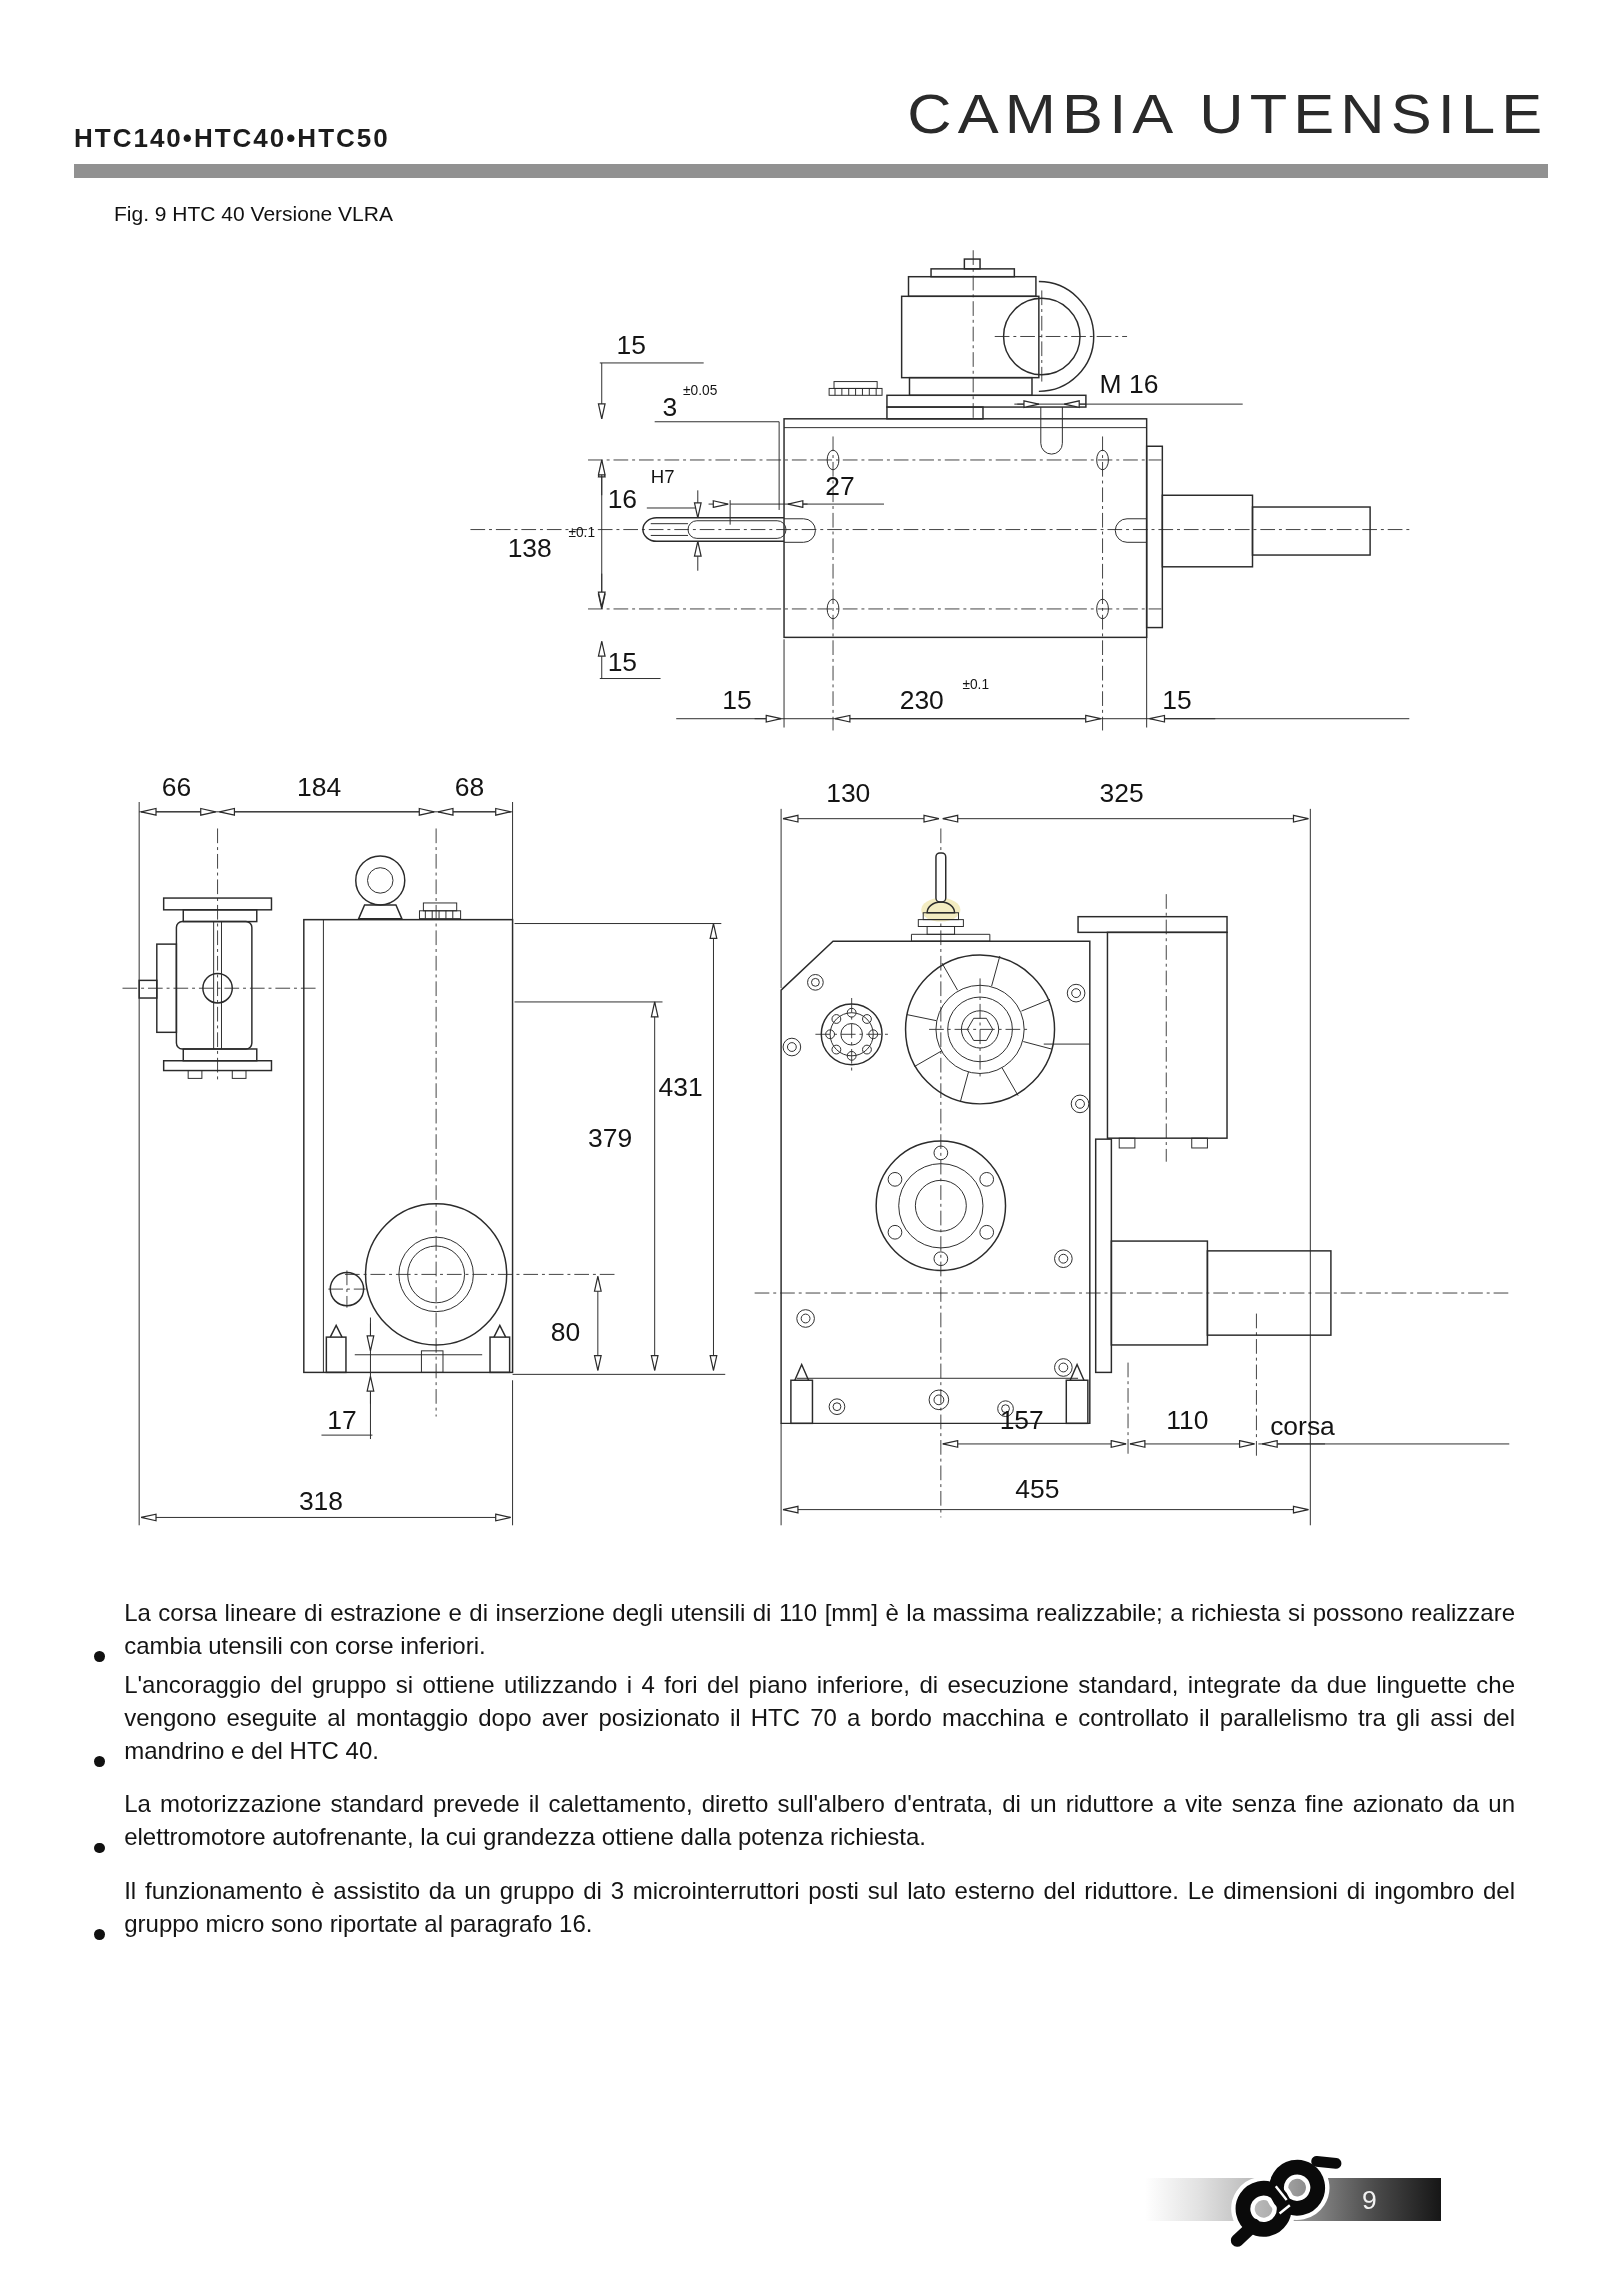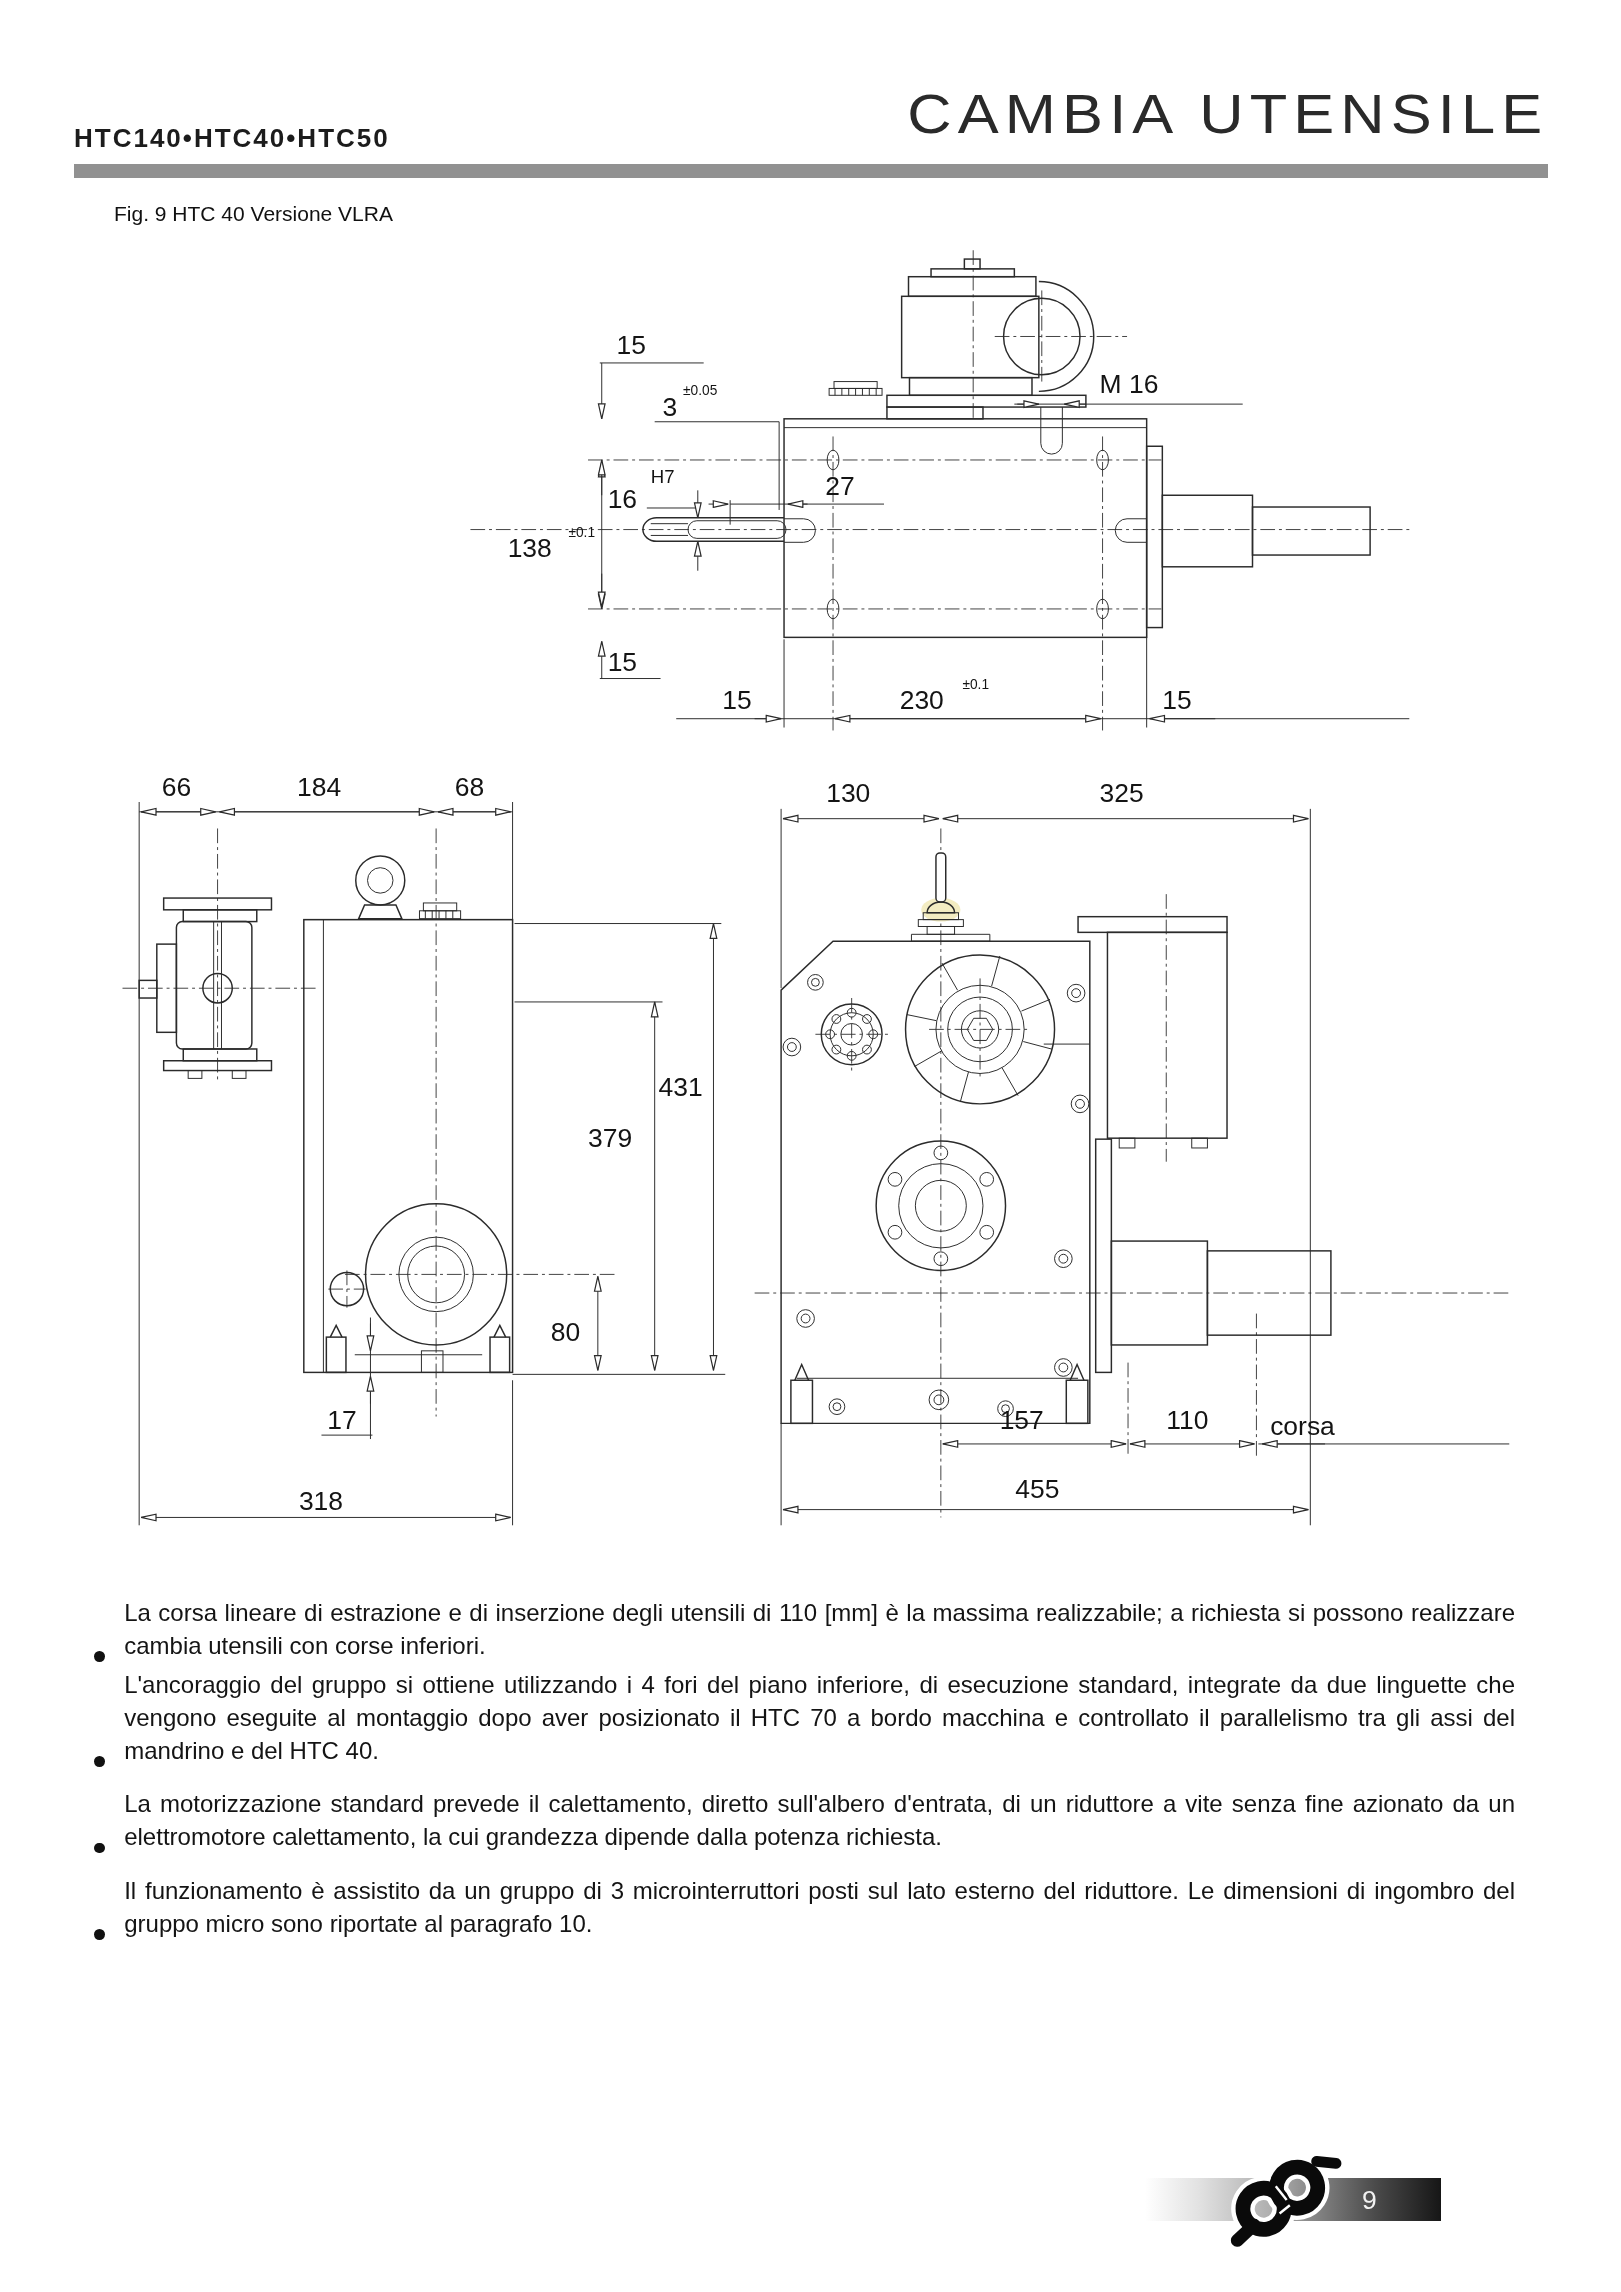--- a/index.html
+++ b/index.html
@@ -337,25 +337,25 @@
   <li>
     <span class="dot"></span>
     <span class="note-text">La corsa lineare di estrazione e di inserzione degli utensili di 110 [mm] è la massima realizzabile; a richiesta si possono realizzare cambia utensili con corse inferiori.</span>
   </li>
   <li>
     <span class="dot"></span>
     <span class="note-text">L'ancoraggio del gruppo si ottiene utilizzando i 4 fori del piano inferiore, di esecuzione standard, integrate da due linguette che vengono eseguite al montaggio dopo aver posizionato il HTC 70 a bordo macchina e controllato il parallelismo tra gli assi  del mandrino e del HTC 40.</span>
   </li>
   <li class="sp">
     <span class="dot"></span>
-    <span class="note-text">La motorizzazione standard prevede il calettamento, diretto sull'albero d'entrata, di un riduttore a vite senza fine azionato da un elettromotore calettamento, la cui grandezza dipende dalla potenza richiesta.</span>
+    <span class="note-text">La motorizzazione standard prevede il calettamento, diretto sull'albero d'entrata, di un riduttore a vite senza fine azionato da un elettromotore autofrenante, la cui grandezza ottiene dalla potenza richiesta.</span>
   </li>
   <li class="sp">
     <span class="dot"></span>
-    <span class="note-text">Il funzionamento è assistito da un gruppo di 3 microinterruttori posti sul lato esterno del riduttore. Le dimensioni di ingombro del gruppo micro sono riportate al paragrafo  10.</span>
+    <span class="note-text">Il funzionamento è assistito da un gruppo di 3 microinterruttori posti sul lato esterno del riduttore. Le dimensioni di ingombro del gruppo micro sono riportate al paragrafo  16.</span>
   </li>
 </ul>
 
 <div>
   <div class="abs fbar"></div>
   <svg class="abs flogo" width="147" height="102" viewBox="0 0 150 104">
     <g transform="rotate(-12 75 52)">
       <g stroke="#ffffff" fill="none" stroke-linecap="round">
         <circle cx="55" cy="58" r="21" stroke-width="24"></circle>
         <circle cx="93" cy="44" r="21" stroke-width="24"></circle>

